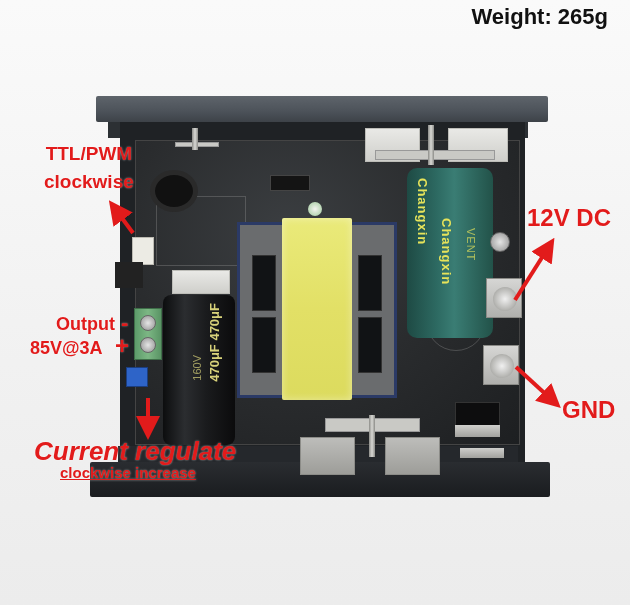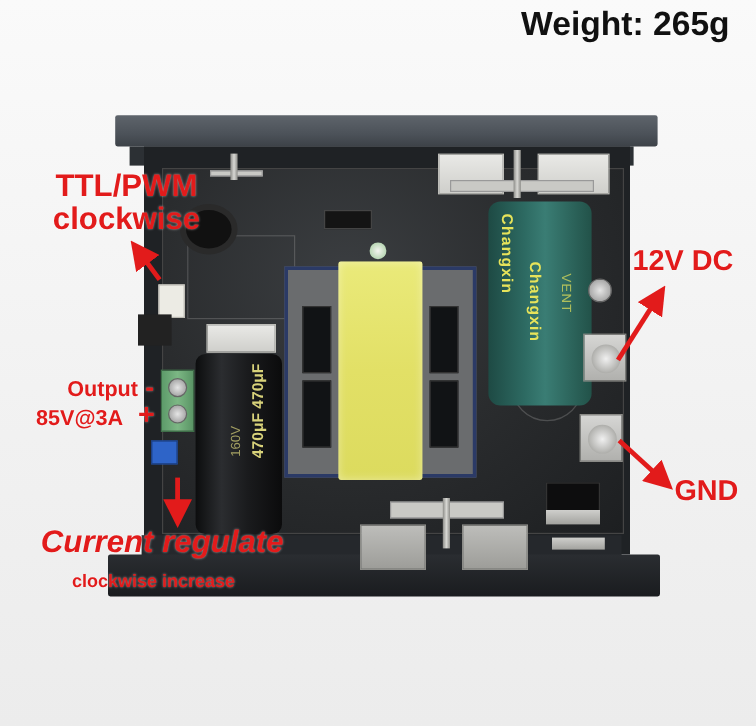--- a/index.html
+++ b/index.html
@@ -134,21 +134,21 @@
     .bracket {
       position: absolute; background: #c9c9c5; border: 1px solid #999;
     }
     
     .label {
       position: absolute; color: #e21b1b; font-weight: bold; white-space: nowrap;
       text-shadow: 0 0 2px rgba(255,255,255,0.6);
     }
     .title {
       position: absolute; right: 22px; top: 4px;
-      color: #111; font-weight: bold; font-size: 28px;
+      color: #111; font-weight: bold; font-size: 22px;
     }
     .arrow-svg { position: absolute; left: 0; top: 0; width: 630px; height: 605px; pointer-events: none; }
   </style>
 </head>
 <body>
 
 <div class="canvas">
 
   <div class="heatsink-top-shadow"></div>
   <div class="case-body"></div>
@@ -225,28 +225,28 @@
       </marker>
     </defs>
     <line x1="133" y1="233" x2="116" y2="210" stroke="#e21b1b" stroke-width="4" marker-end="url(#ah)"></line>
     <line x1="515" y1="300" x2="548" y2="248" stroke="#e21b1b" stroke-width="4" marker-end="url(#ah)"></line>
     <line x1="516" y1="367" x2="552" y2="400" stroke="#e21b1b" stroke-width="4" marker-end="url(#ah)"></line>
     <line x1="148" y1="398" x2="148" y2="428" stroke="#e21b1b" stroke-width="4" marker-end="url(#ah)"></line>
   </svg>
 
   <div class="title">Weight: 265g</div>
 
-  <div class="label" style="left:44px;top:140px;font-size:26px;line-height:28px;">
+  <div class="label" style="left:44px;top:140px;font-size:19px;line-height:28px;">
     <div style="text-align:center;">TTL/PWM</div>
     <div>clockwise</div>
   </div>
 
   <div class="label" style="left:527px;top:204px;font-size:24px;">12V DC</div>
   <div class="label" style="left:562px;top:396px;font-size:24px;">GND</div>
 
   <div class="label" style="left:56px;top:314px;font-size:18px;">Output</div>
   <div class="label" style="left:121px;top:310px;font-size:22px;">-</div>
   <div class="label" style="left:30px;top:338px;font-size:18px;">85V@3A</div>
   <div class="label" style="left:115px;top:332px;font-size:24px;">+</div>
 
   <div class="label" style="left:34px;top:436px;font-size:26px;font-style:italic;">Current regulate</div>
-  <div class="label" style="left:60px;top:476px;font-size:15px;">clockwise increase</div>
+  <div class="label" style="left:60px;top:464px;font-size:15px;text-decoration:underline;">clockwise increase</div>
 </div>
 
 </body></html>

